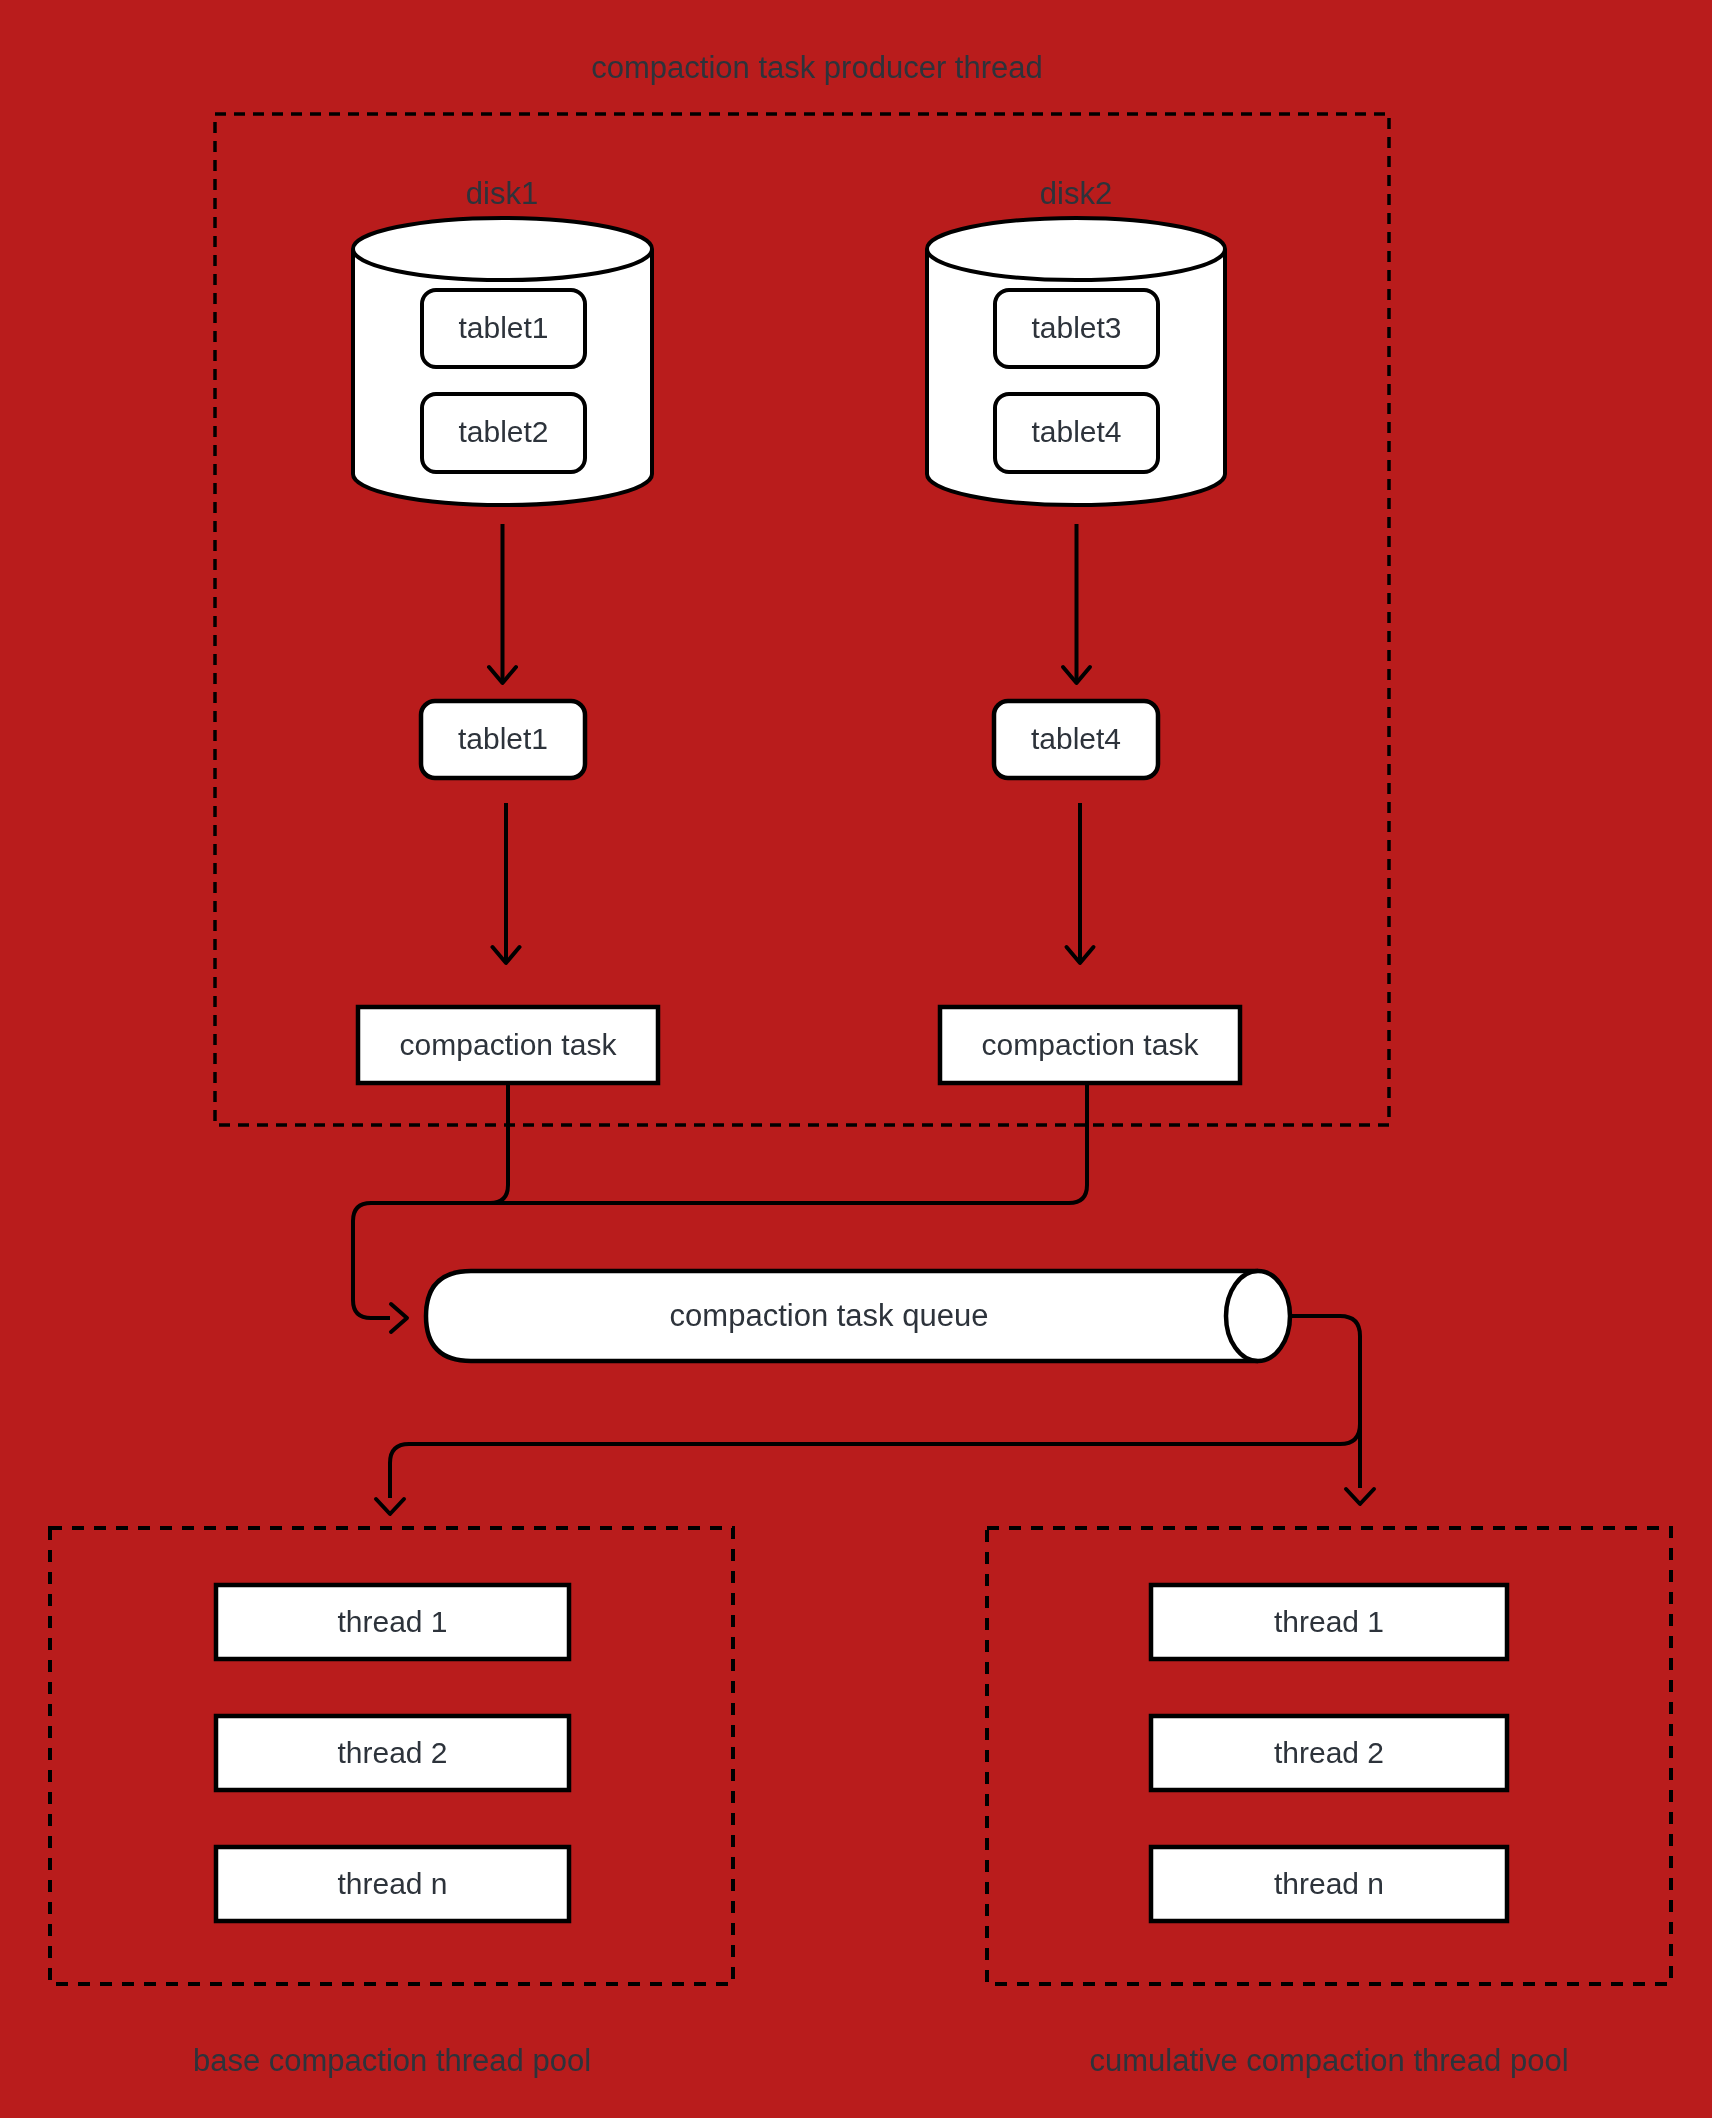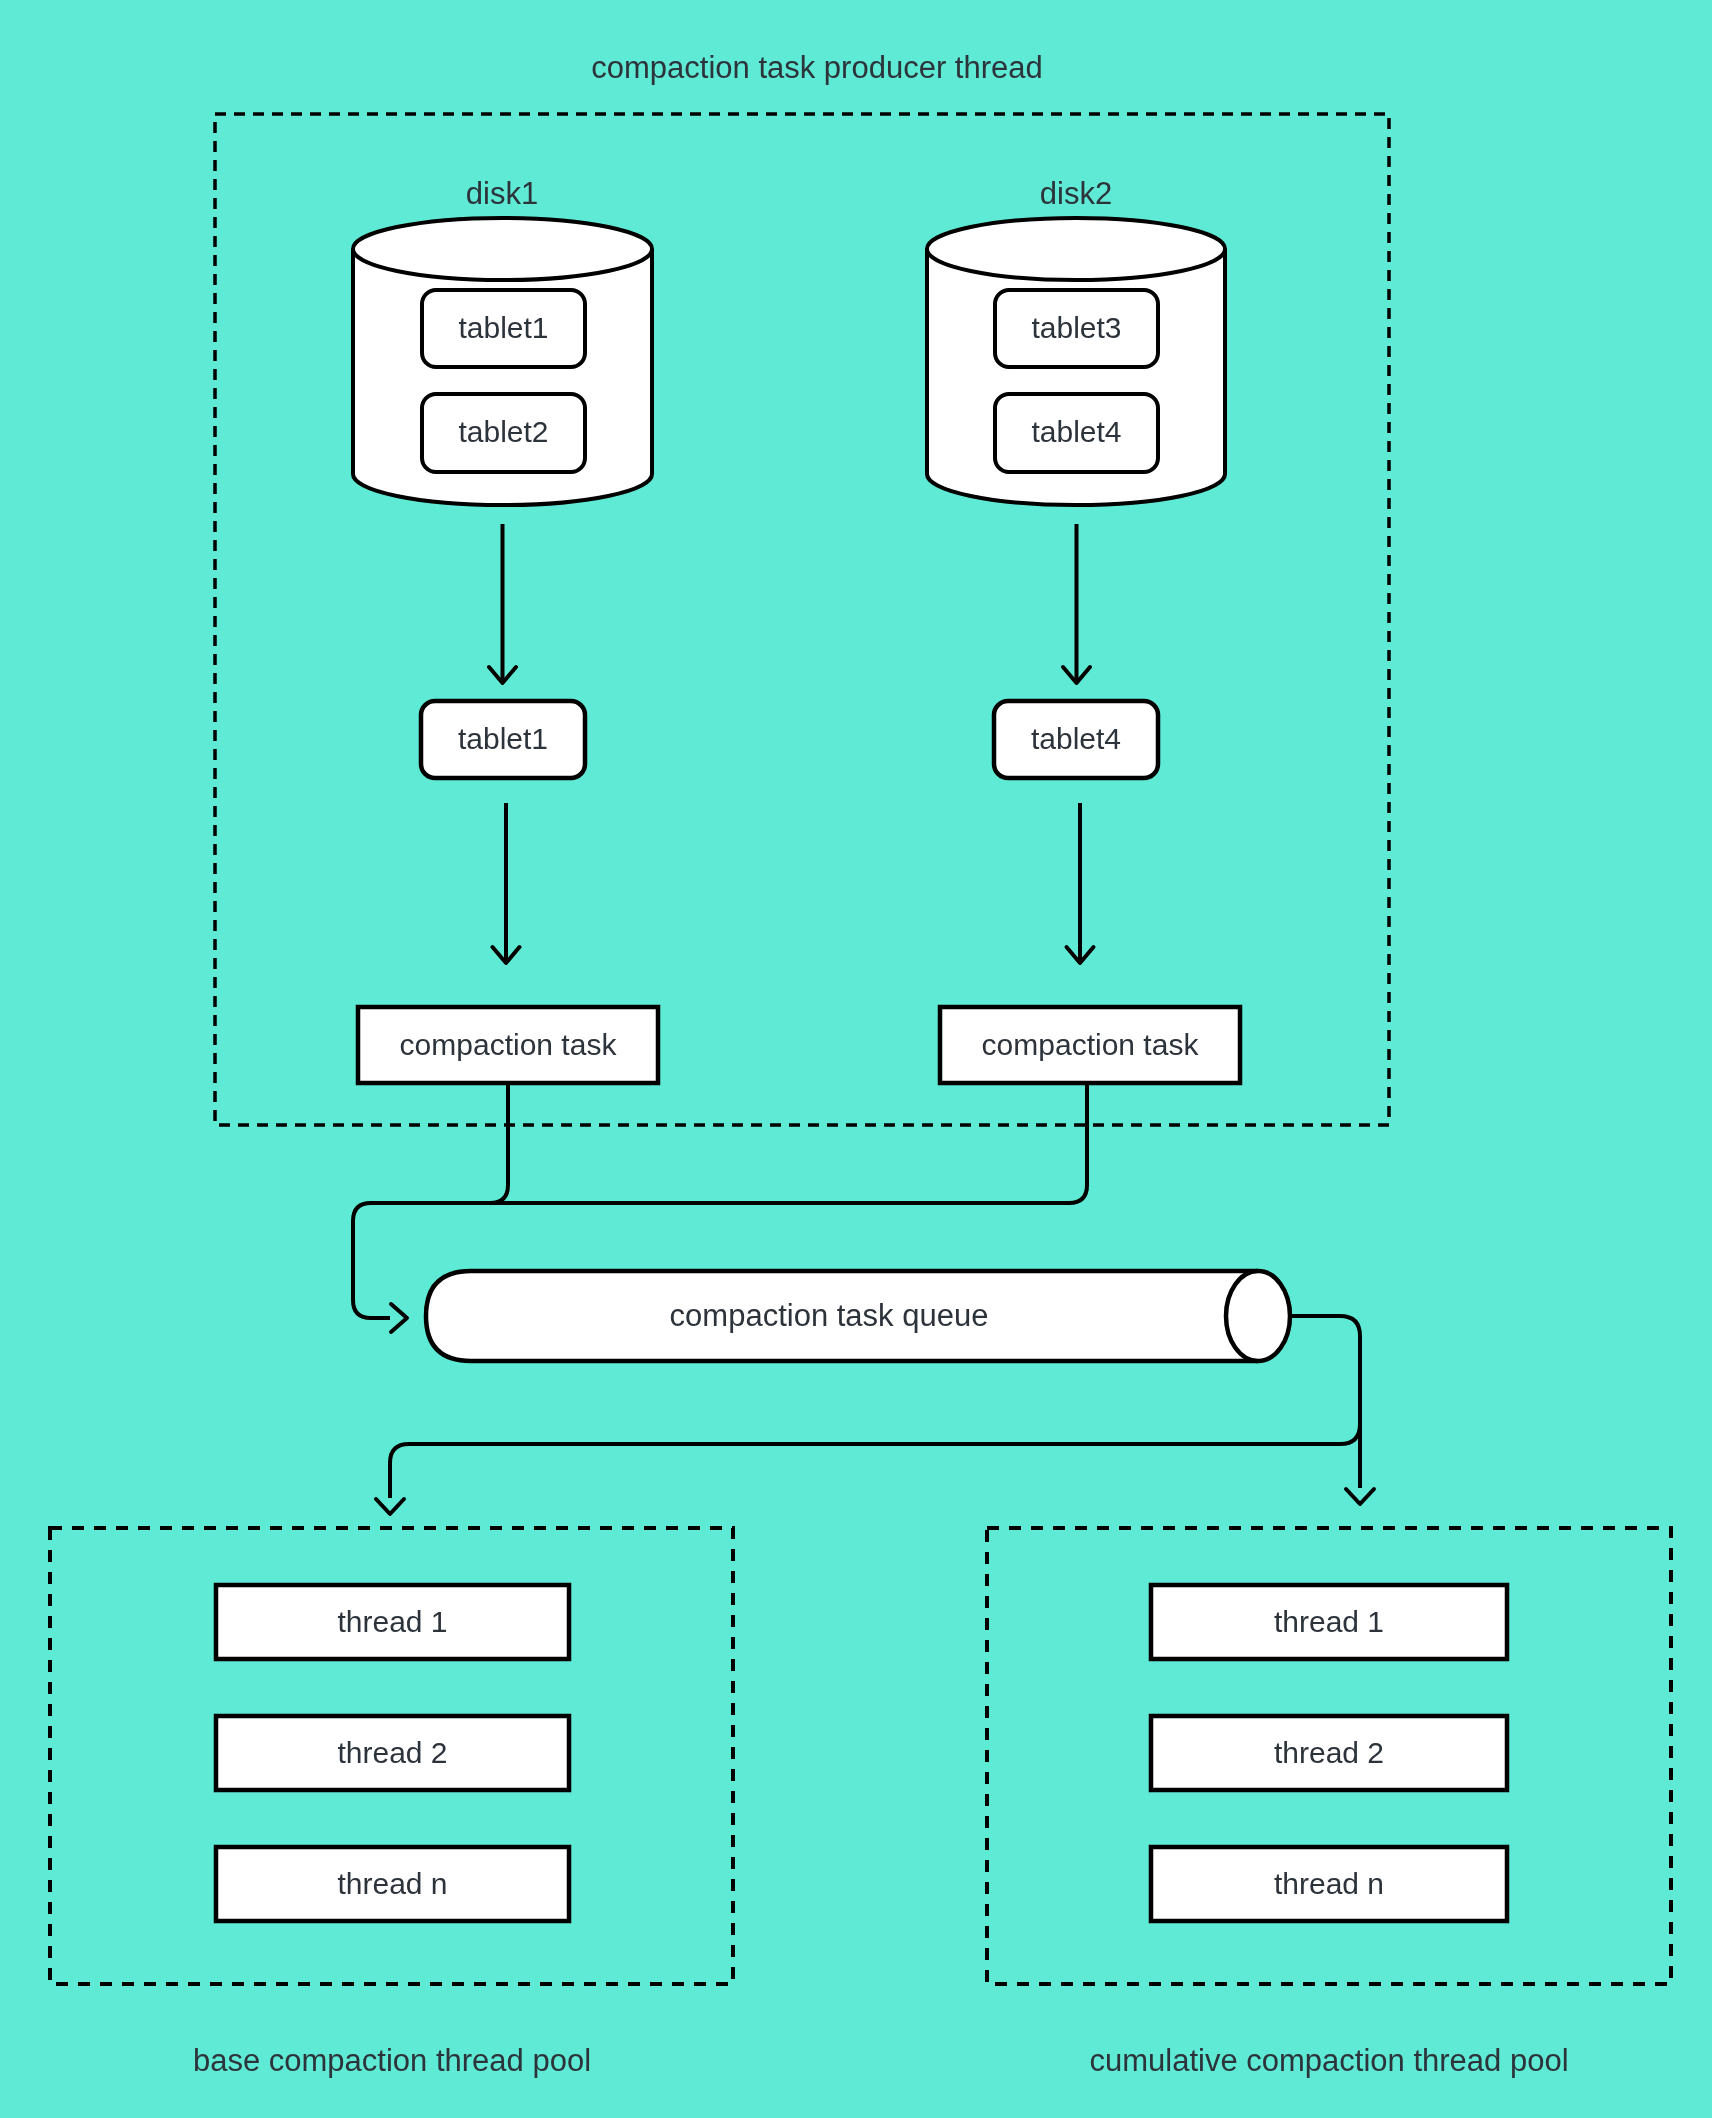--- a/index.html
+++ b/index.html
@@ -1,16 +1,16 @@
 <!DOCTYPE html>
 <html><head>
 <meta charset="utf-8">
 <style>
   html,body{margin:0;padding:0;background:#ffffff;}
-  .canvas{position:relative;width:1712px;height:2118px;background:#5eead4;overflow:hidden;}
+  .canvas{position:relative;width:1712px;height:2118px;background:#b91c1c;overflow:hidden;}
   svg{position:absolute;left:0;top:0;}
   text{font-family:"Liberation Sans","DejaVu Sans",sans-serif;fill:#2d333b;}
   .lbl{font-size:31px;}
   .boxlbl{font-size:30px;}
   .shape{fill:#ffffff;stroke:#000000;}
   .line{fill:none;stroke:#000000;stroke-width:4;}
   .head{fill:none;stroke:#000000;stroke-width:4;stroke-linecap:round;stroke-linejoin:round;}
 </style>
 </head>
 <body>

